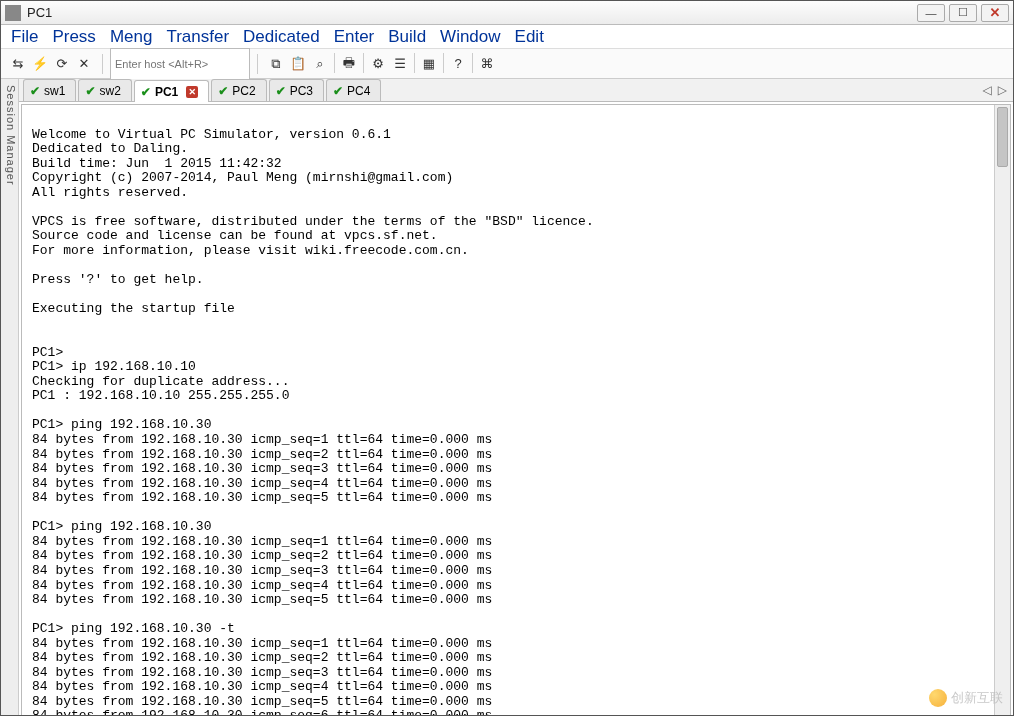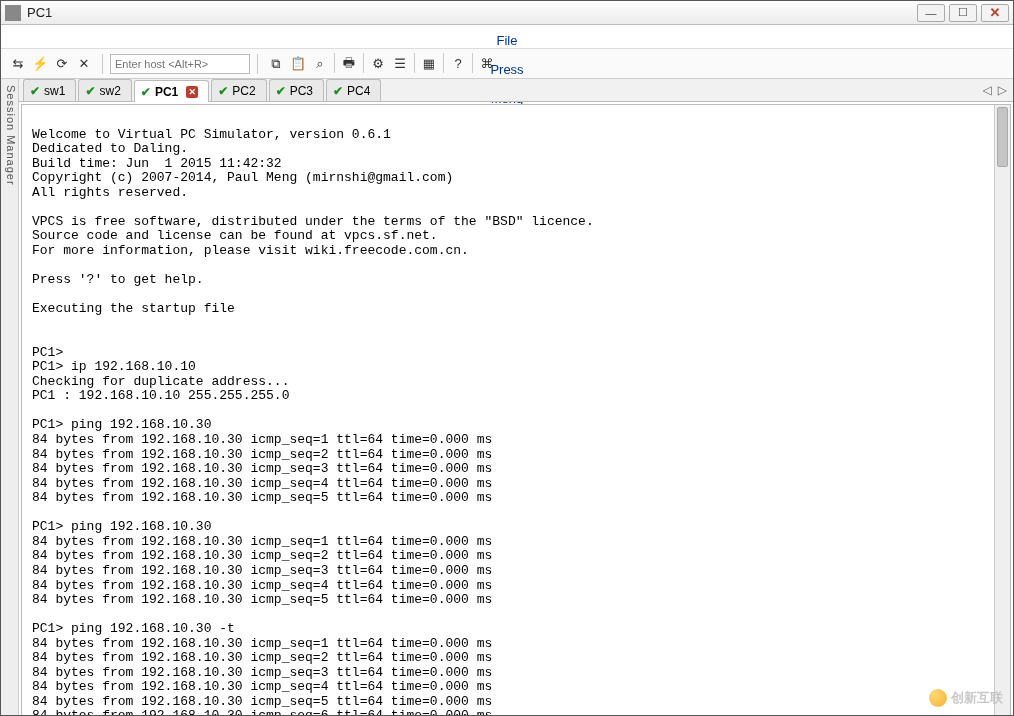--- a/index.html
+++ b/index.html
@@ -36,43 +36,42 @@
     font-size:11px; background:#f3f3f3; color:#444;
   }
   .winbtn.close { color:#c0392b; font-weight:bold; font-size:13px;}
   .menubar {
     height: 24px;
     display:flex; align-items:center;
     padding: 8px 10px;
     gap: 14px;
     background:#fff;
     border-bottom:1px solid #ddd;
-    font-size:13px;
+    font-size:17px;
     color:#003399;
-    flex-direction:column;
   }
   .menubar span { cursor:default; }
   .toolbar {
     height:30px;
     display:flex; align-items:center;
     padding:0 6px;
     gap:4px;
     background:#fafafa;
     border-bottom:1px solid #ccc;
   }
   .tbtn {
     width:22px;height:22px;
     display:flex;align-items:center;justify-content:center;
     border:1px solid transparent;
     color:#333;
     font-size:13px;
   }
   .tsep { width:1px; height:20px; background:#ccc; margin:0 3px;}
   .hostfield {
-    width:140px;height:20px;border:1px solid #bbb;
+    width:140px;height:32px;border:1px solid #bbb;
     font-size:11px;padding:2px 4px;color:#888;background:#fff;
   }
   .bodyrow { display:flex; height:calc(100% - 78px);}
   .sidebartab {
     width:18px; background:#eee; border-right:1px solid #ccc;
     writing-mode: vertical-rl;
     text-orientation: mixed;
     font-size:11px; color:#555;
     padding:6px 1px;
     letter-spacing:1px;
@@ -114,21 +113,21 @@
     color:#000;
     overflow:hidden;
   }
   .vscroll { width:16px; background:#efefef; border-left:1px solid #ccc; position:relative;}
   .vscroll .thumb {
     position:absolute; left:2px; right:2px; top:2px; height:60px;
     background:#c5c5c5; border:1px solid #aaa; border-radius:2px;
   }
   .watermark {
     position:absolute; right:10px; bottom:8px;
-    font-size:13px; color:#bbb; font-weight:bold;
+    font-size:13px; color:#bbb; font-weight:normal;
     display:flex; align-items:center; gap:4px;
     opacity:.8;
   }
   .watermark .wicon{
     width:18px;height:18px;border-radius:50%;
     background:radial-gradient(circle at 30% 30%,#ffcf4b,#f59e0b);
     position:relative;
   }
 </style>
 </head>

